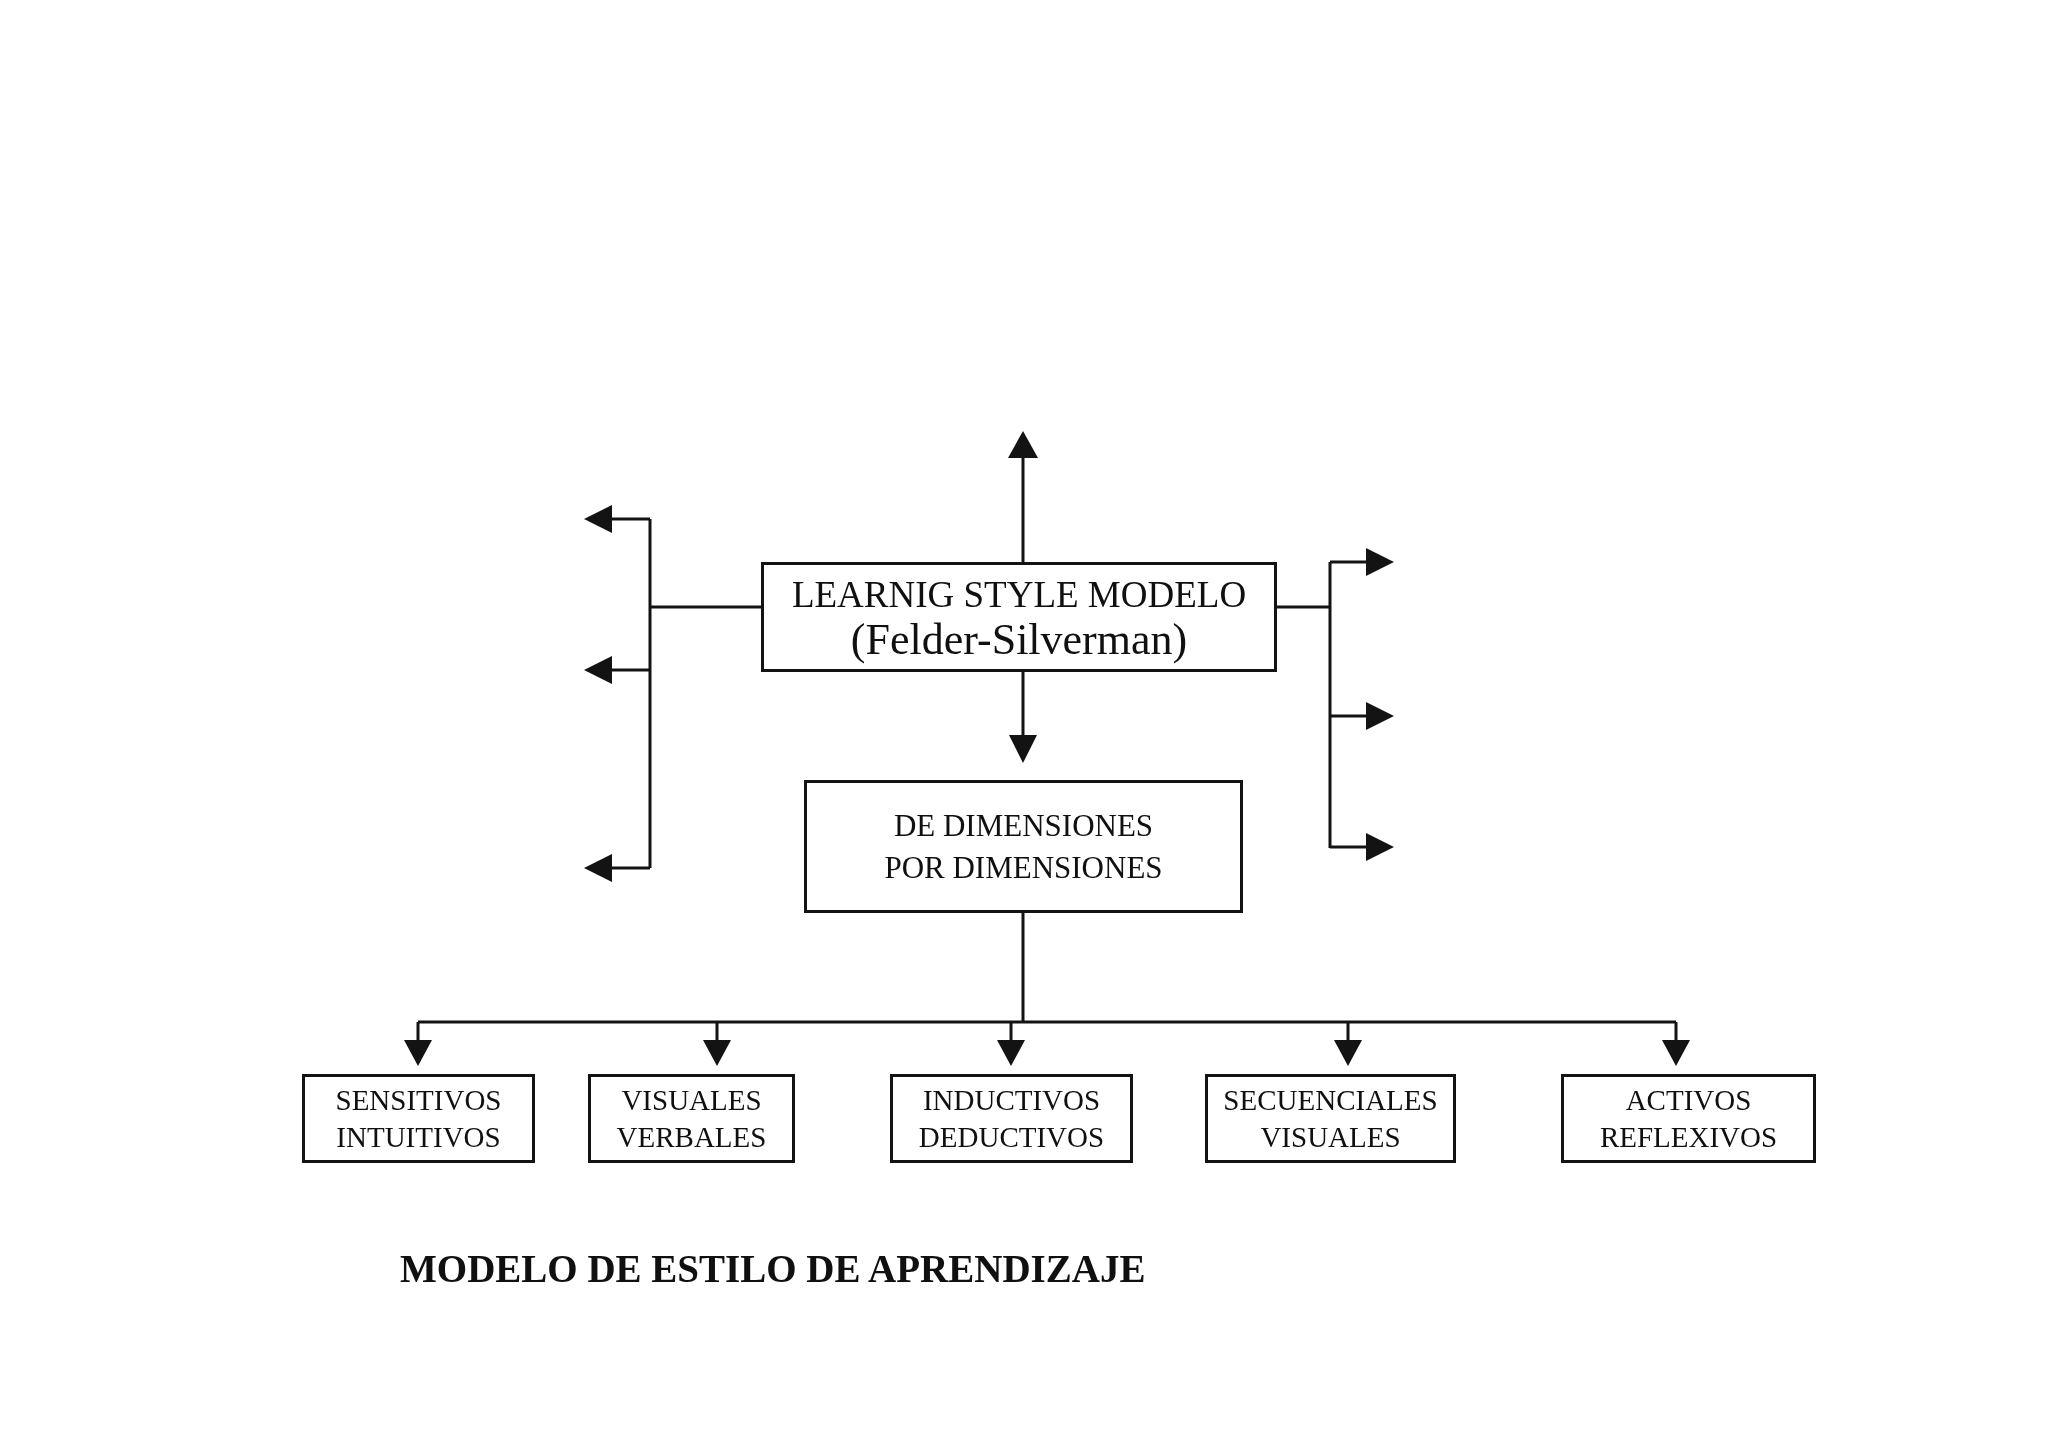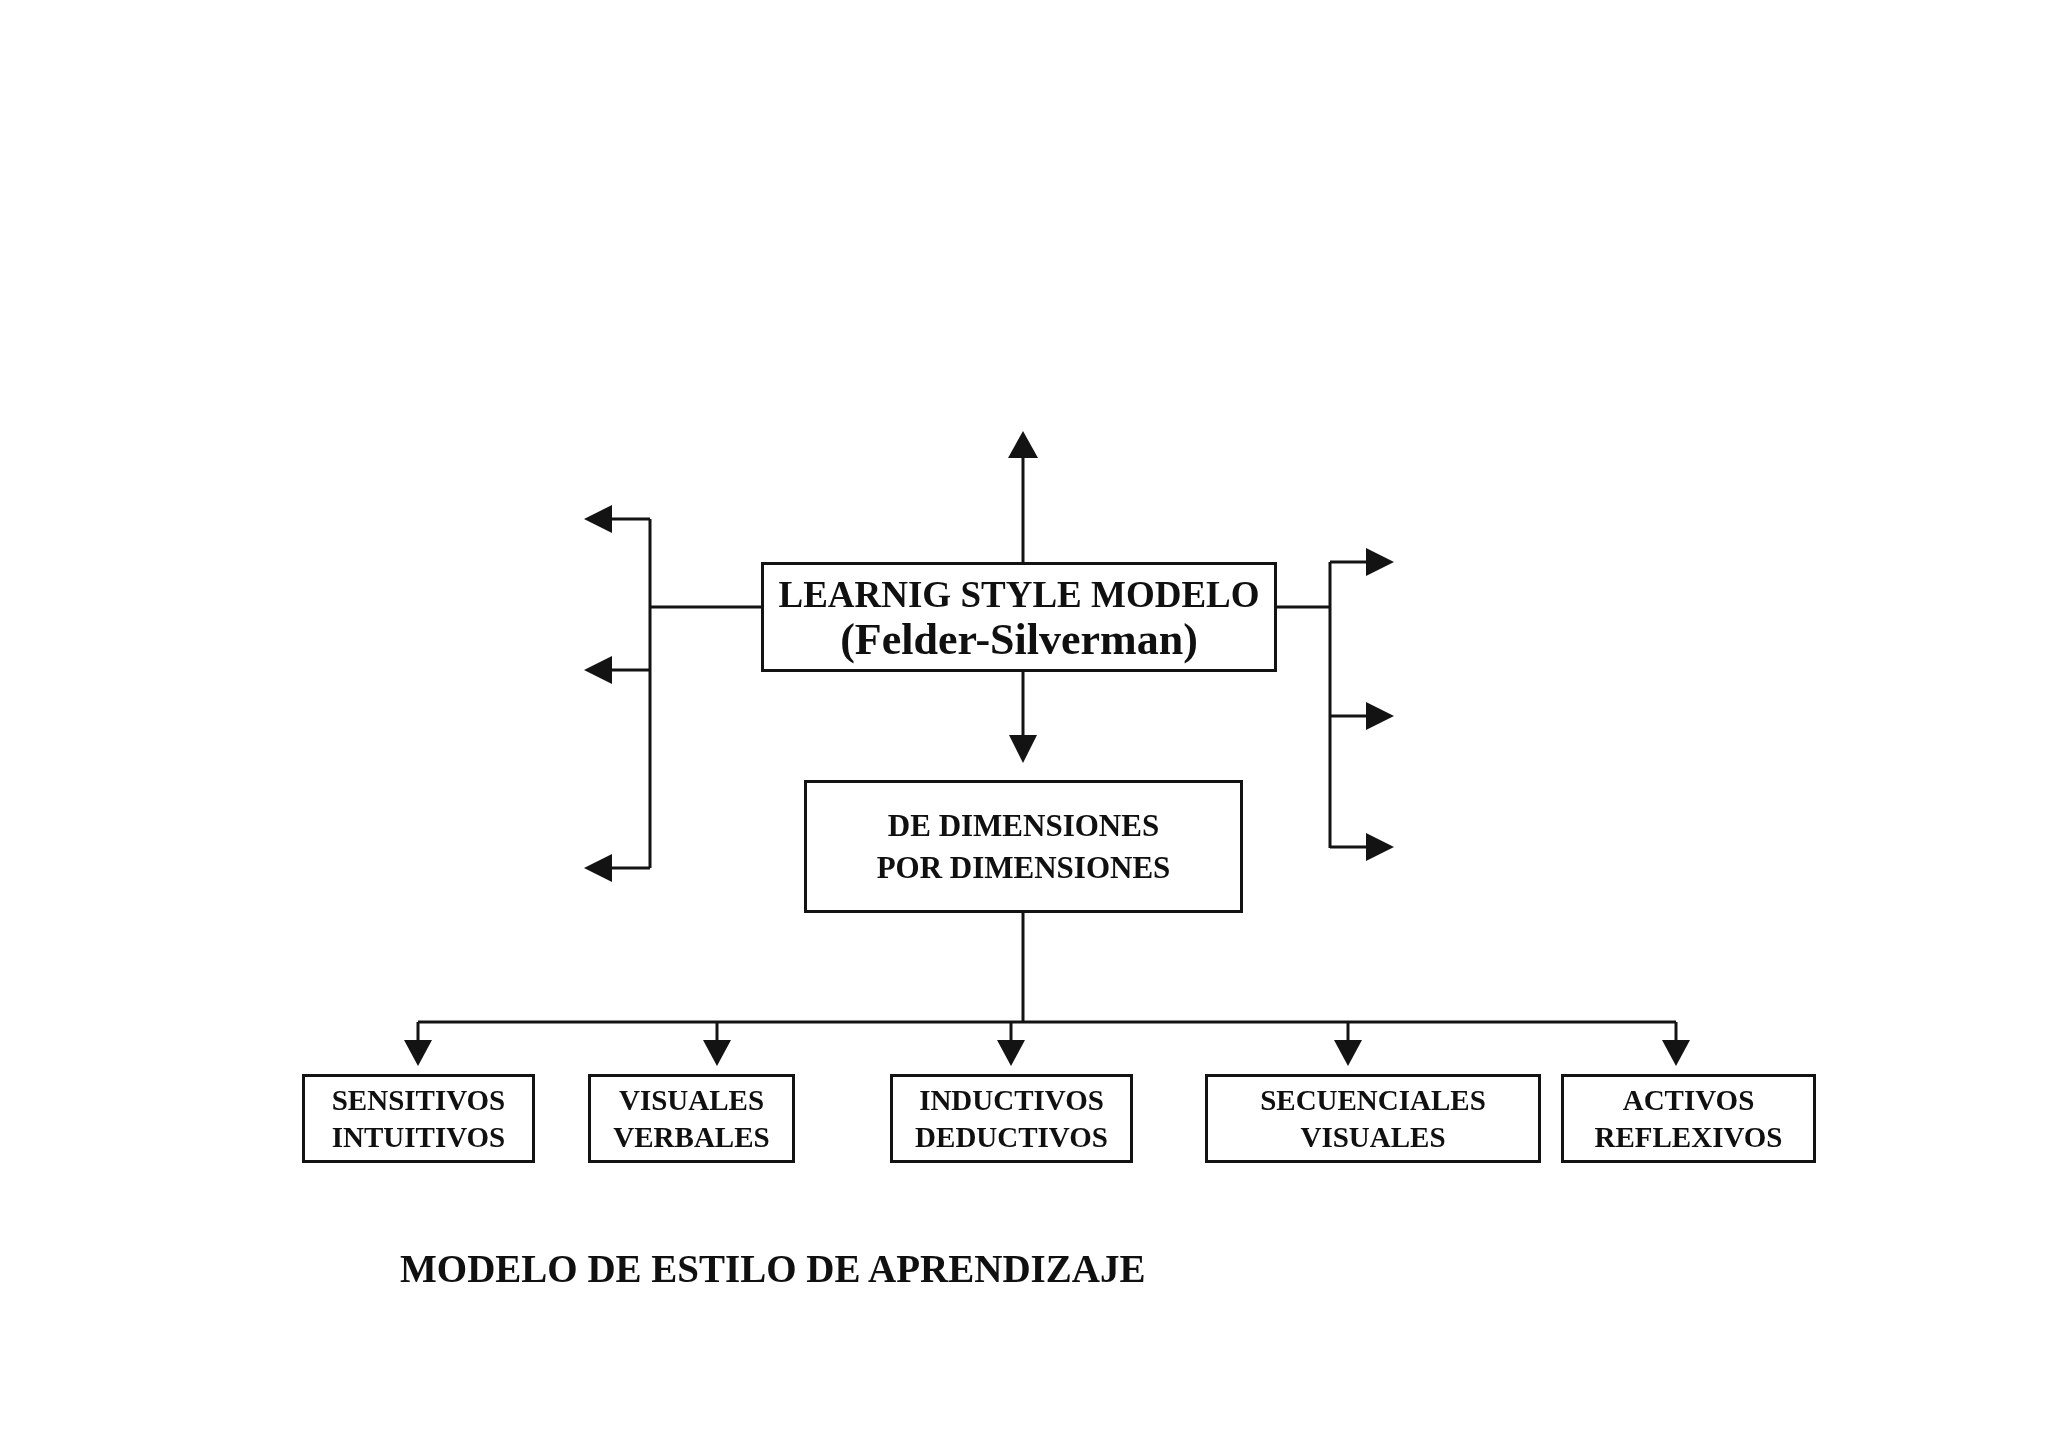--- a/index.html
+++ b/index.html
@@ -23,38 +23,38 @@
   }
   .node {
     position: absolute;
     border: 3px solid #131313;
     background: #ffffff;
     display: flex;
     flex-direction: column;
     align-items: center;
     justify-content: center;
     text-align: center;
-    font-weight: bold;
+    font-weight: normal;
     box-sizing: border-box;
   }
   .node span { display: block; white-space: nowrap; }
 
   #title-box { left: 761px; top: 562px; width: 516px; height: 110px; }
   #title-box .l1 { font-size: 37px; line-height: 46px; }
   #title-box .l2 { font-size: 44px; line-height: 44px; }
 
   #classify-box { left: 804px; top: 780px; width: 439px; height: 133px; }
   #classify-box span { font-size: 31px; line-height: 42px; }
 
   .dim-box { top: 1074px; height: 89px; }
   .dim-box span { font-size: 29px; line-height: 37px; }
   #dim-box-0 { left: 302px;  width: 233px; }
   #dim-box-1 { left: 588px;  width: 207px; }
   #dim-box-2 { left: 890px;  width: 243px; }
-  #dim-box-3 { left: 1205px; width: 336px; }
+  #dim-box-3 { left: 1205px; width: 251px; }
   #dim-box-4 { left: 1549px; width: 255px; margin-left: 12px; }
 
   #caption {
     position: absolute;
     left: 400px;
     top: 1246px;
     width: 1220px;
     font-weight: bold;
     font-size: 39px;
     line-height: 46px;

